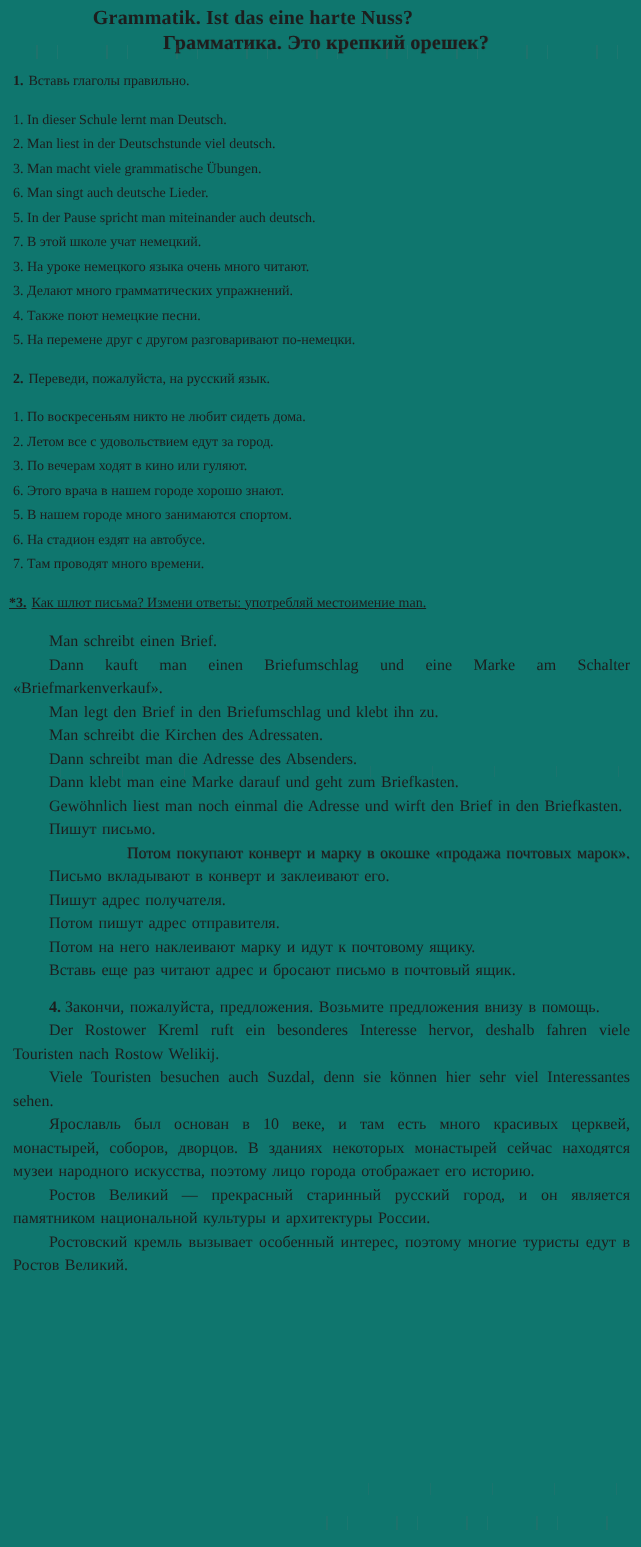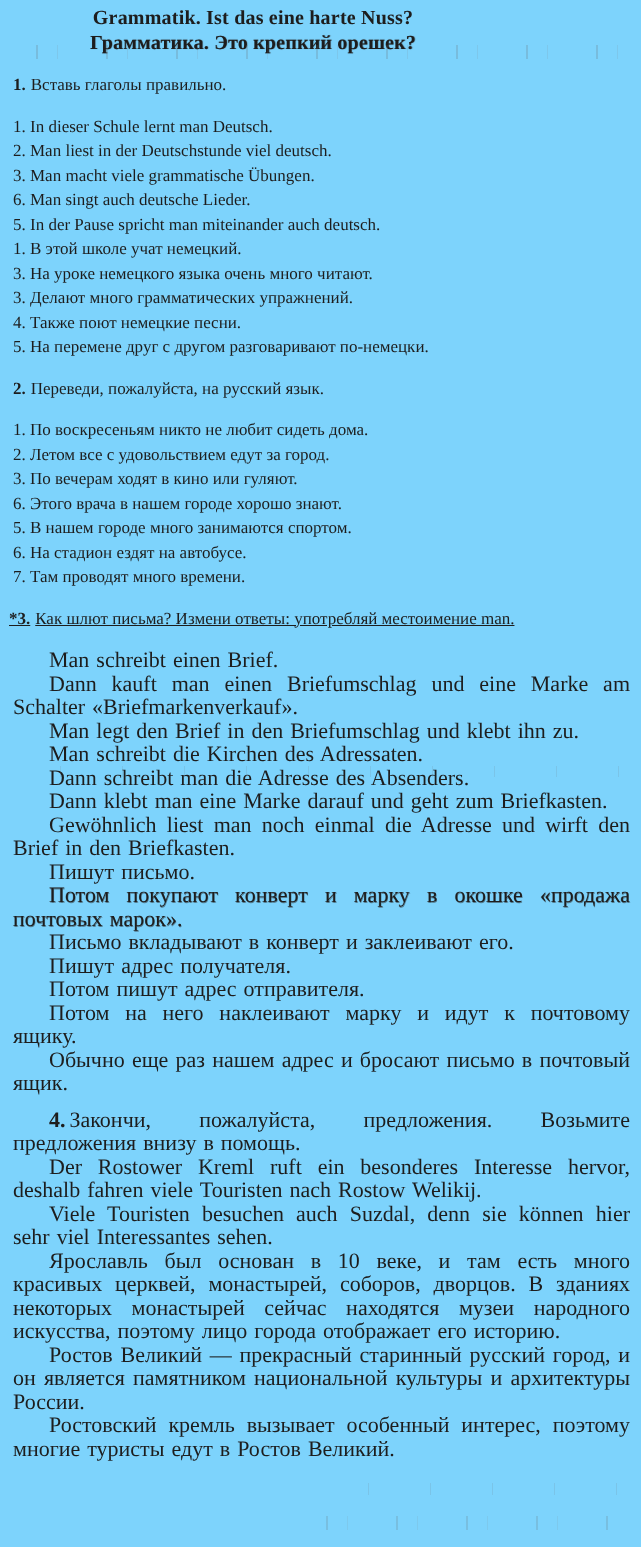--- a/index.html
+++ b/index.html
@@ -13,65 +13,66 @@
     overflow: hidden;
     font-family: "Liberation Serif", "DejaVu Serif", serif;
     color: #1d1d1d;
   }
   .page {
     position: relative;
     width: 641px;
     height: 1547px;
     padding: 6px 11px 0 13px;
     box-sizing: border-box;
-    background: #7dd3fc;
+    background: #0f766e;
   }
   
   .page * { text-rendering: geometricPrecision; }
 
   .title {
     width: 472px;
     margin: 0 0 0 4px;
     text-align: center;
     font-size: 20px;
     line-height: 25px;
     font-weight: bold;
     letter-spacing: 0.2px;
   }
   .title.smudge {
     text-shadow: 0.6px 0.4px 0.7px rgba(50,50,50,0.55);
   }
 
   .line, .task {
-    font-size: 17px;
+    font-size: 14px;
     line-height: 24.5px;
     white-space: nowrap;
   }
   .task .tasknum {
     font-weight: bold;
     margin-right: 5px;
   }
   .task3 { margin-left: -4px; text-decoration: underline; }
 
   .para {
     margin: 0;
-    font-size: 22px;
+    font-size: 16px;
     line-height: 23.5px;
     text-align: justify;
     text-indent: 36px;
     word-spacing: 1.5px;
   }
   .para .tasknum {
     font-weight: bold;
     margin-right: 4px;
   }
   .exercise4 { margin-top: 13px; }
 
   .smudge {
     text-shadow: 0.5px 0.5px 0.6px rgba(40,40,40,0.5), -0.4px 0 0.5px rgba(70,70,70,0.3);
+    text-align: right;
   }
 
   
   .artifact {
     position: absolute;
     pointer-events: none;
     opacity: 0.45;
     filter: blur(0.6px);
   }
   .artifact-row {
@@ -101,21 +102,21 @@
 
   <div class="artifact artifact-row" style="top:45px; left:10px; width:612px; height:14px;"></div>
 
   <section>
     <p class="task"><b class="tasknum">1.</b><span>Вставь глаголы правильно.</span></p>
     <div class="line" lang="de">1. In dieser Schule lernt man Deutsch.</div>
     <div class="line" lang="de">2. Man liest in der Deutschstunde viel deutsch.</div>
     <div class="line" lang="de">3. Man macht viele grammatische Übungen.</div>
     <div class="line" lang="de">6. Man singt auch deutsche Lieder.</div>
     <div class="line" lang="de">5. In der Pause spricht man miteinander auch deutsch.</div>
-    <div class="line" lang="ru">1. В этой школе учат немецкий.</div>
+    <div class="line" lang="ru">7. В этой школе учат немецкий.</div>
     <div class="line" lang="ru">3. На уроке немецкого языка очень много читают.</div>
     <div class="line" lang="ru">3. Делают много грамматических упражнений.</div>
     <div class="line" lang="ru">4. Также поют немецкие песни.</div>
     <div class="line" lang="ru">5. На перемене друг с другом разговаривают по-немецки.</div>
   </section>
 
   <section>
     <p class="task"><b class="tasknum">2.</b><span>Переведи, пожалуйста, на русский язык.</span></p>
     <div class="line" lang="ru">1. По воскресеньям никто не любит сидеть дома.</div>
     <div class="line" lang="ru">2. Летом все с удовольствием едут за город.</div>
@@ -134,21 +135,21 @@
     <p class="para" lang="de">Man schreibt die Kirchen des Adressaten.</p>
     <p class="para" lang="de">Dann schreibt man die Adresse des Absenders.</p>
     <p class="para" lang="de">Dann klebt man eine Marke darauf und geht zum Briefkasten.</p>
     <p class="para" lang="de">Gewöhnlich liest man noch einmal die Adresse und wirft den Brief in den Briefkasten.</p>
     <p class="para" lang="ru">Пишут письмо.</p>
     <p class="para smudge" lang="ru">Потом покупают конверт и марку в окошке «продажа почтовых марок».</p>
     <p class="para" lang="ru">Письмо вкладывают в конверт и заклеивают его.</p>
     <p class="para" lang="ru">Пишут адрес получателя.</p>
     <p class="para" lang="ru">Потом пишут адрес отправителя.</p>
     <p class="para" lang="ru">Потом на него наклеивают марку и идут к почтовому ящику.</p>
-    <p class="para" lang="ru">Обычно еще раз нашем адрес и бросают письмо в почтовый ящик.</p>
+    <p class="para" lang="ru">Вставь еще раз читают адрес и бросают письмо в почтовый ящик.</p>
   </section>
 
   <div class="artifact artifact-tick" style="top:766px; left:22px; width:598px; height:11px; opacity:0.35;"></div>
 
   <section class="exercise4">
     <p class="para"><b class="tasknum">4.</b><span lang="ru">Закончи, пожалуйста, предложения. Возьмите предложения внизу в помощь.</span></p>
     <p class="para" lang="de">Der Rostower Kreml ruft ein besonderes Interesse hervor, deshalb fahren viele Touristen nach Rostow Welikij.</p>
     <p class="para" lang="de">Viele Touristen besuchen auch Suzdal, denn sie können hier sehr viel Interessantes sehen.</p>
     <p class="para" lang="ru">Ярославль был основан в 10 веке, и там есть много красивых церквей, монастырей, соборов, дворцов. В зданиях некоторых монастырей сейчас находятся музеи народного искусства, поэтому лицо города отображает его историю.</p>
     <p class="para" lang="ru">Ростов Великий — прекрасный старинный русский город, и он является памятником национальной культуры и архитектуры России.</p>

